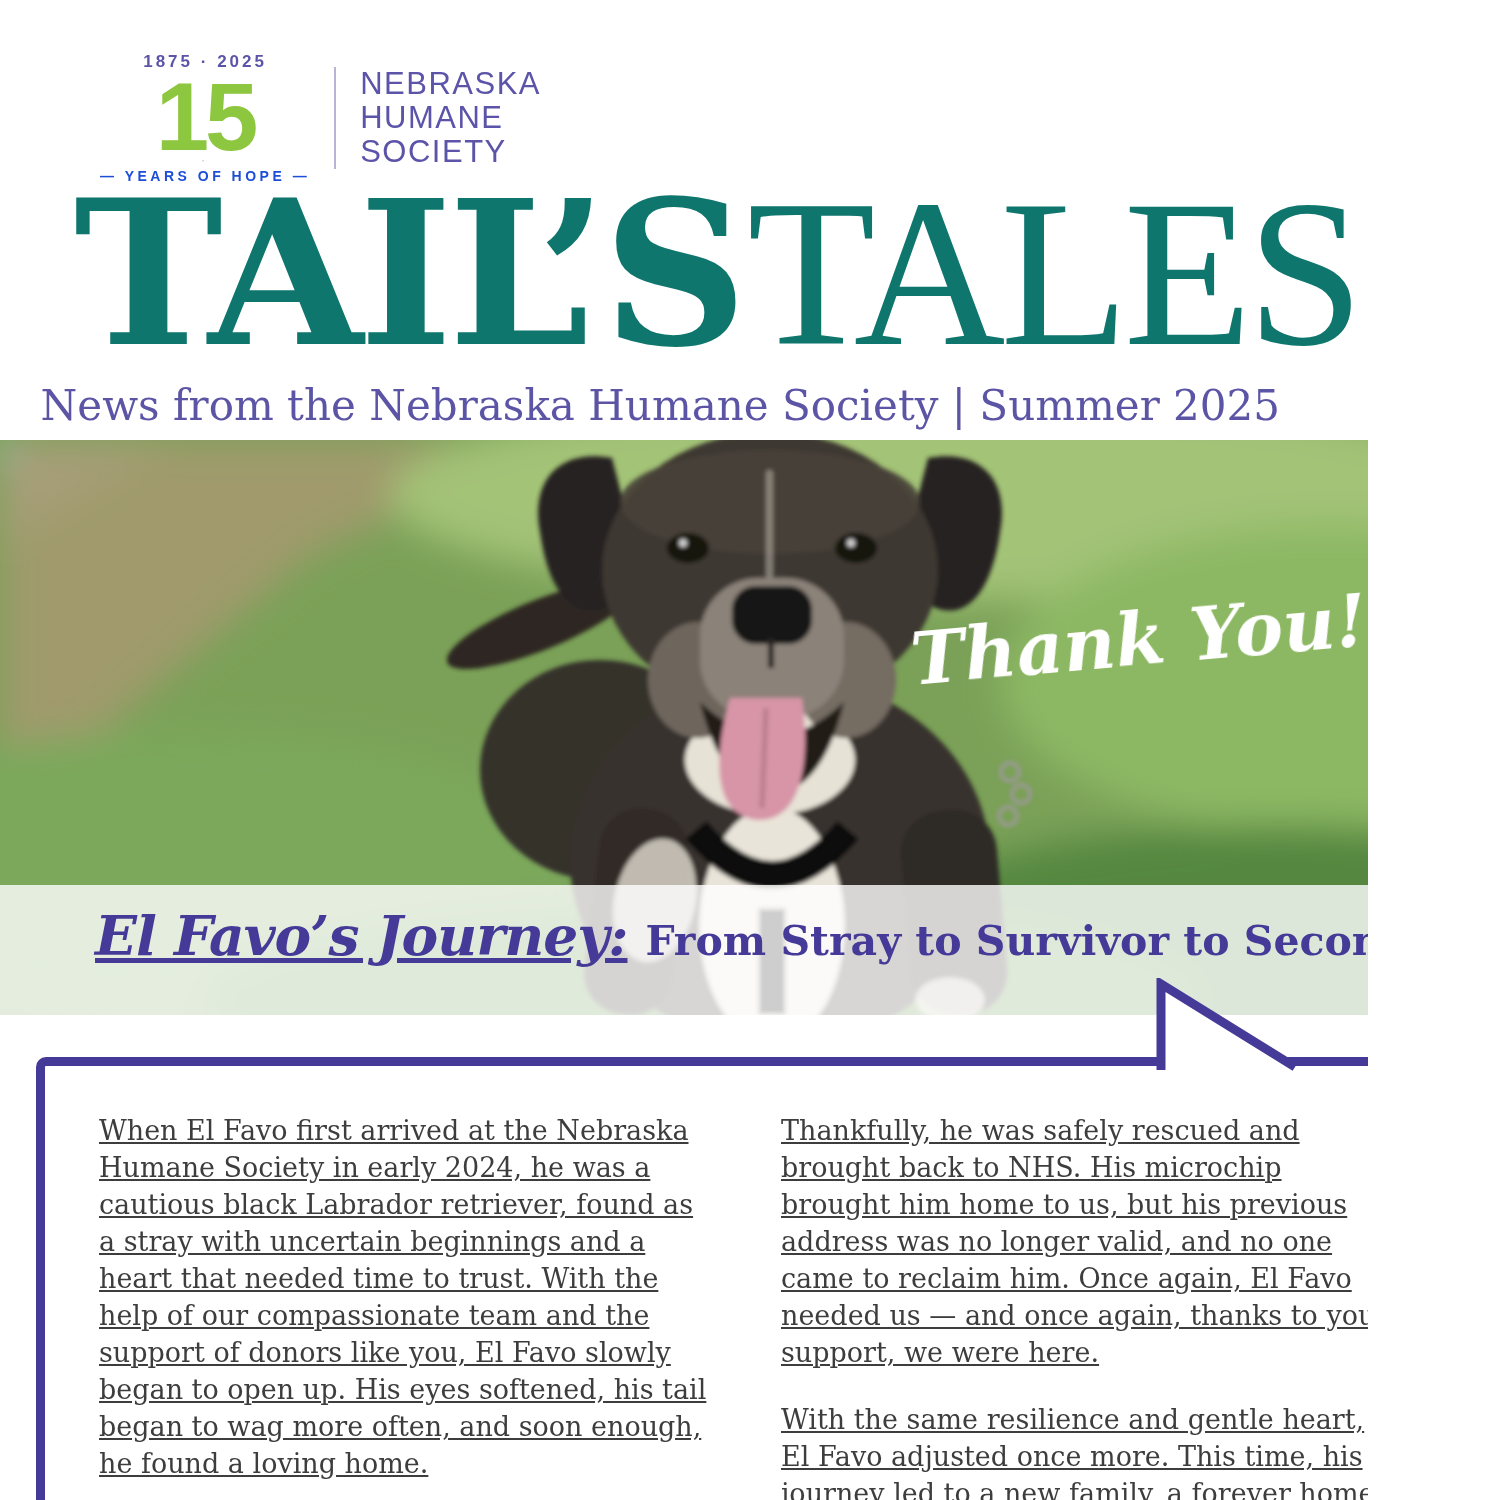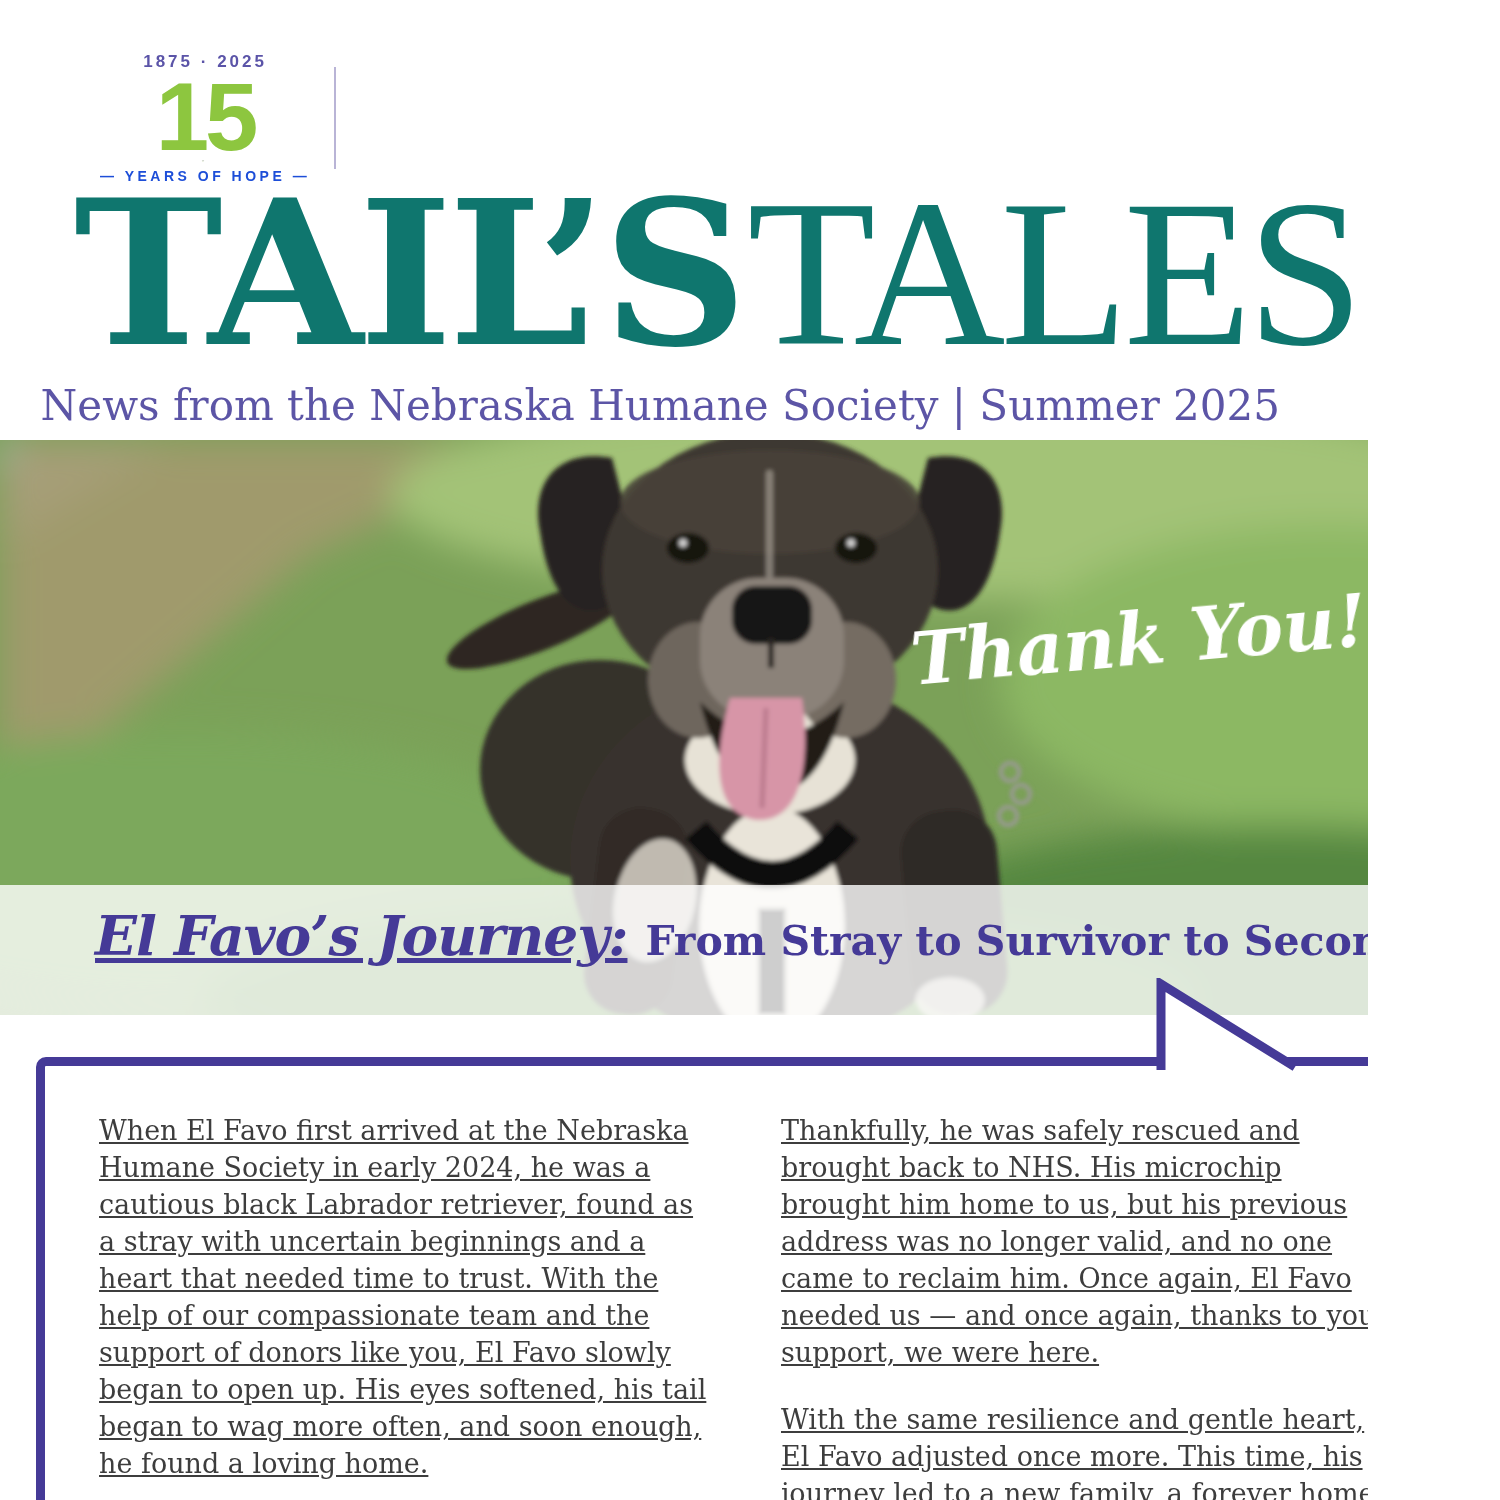--- a/index.html
+++ b/index.html
@@ -71,20 +71,25 @@
               <circle cx="36" cy="50" r="2.2" fill="#f5c518"></circle>
               <circle cx="42" cy="48" r="2.2" fill="#f5c518"></circle>
               <circle cx="48" cy="50" r="2.2" fill="#f5c518"></circle>
             </g>
           </g>
         </svg>
       </div>
       <div class="logo-tagline">— YEARS OF HOPE —</div>
     </div>
     <div class="logo-divider"></div>
+    <div class="org-name">
+      <div>NEBRASKA</div>
+      <div>HUMANE</div>
+      <div>SOCIETY</div>
+    </div>
   </div>
 
   <div class="masthead">
     <span class="title-bold">TAIL’S</span><span class="title-light">TALES</span>
   </div>
   <div class="subtitle">News from the Nebraska Humane Society | Summer 2025</div>
 
   <svg class="hero" width="1500" height="575" viewBox="0 0 1500 575">
     <defs>
       <filter id="b18" x="-30%" y="-30%" width="160%" height="160%">

